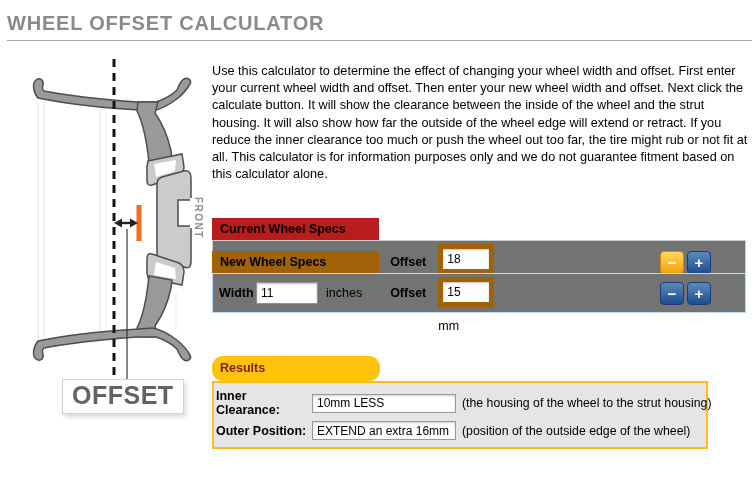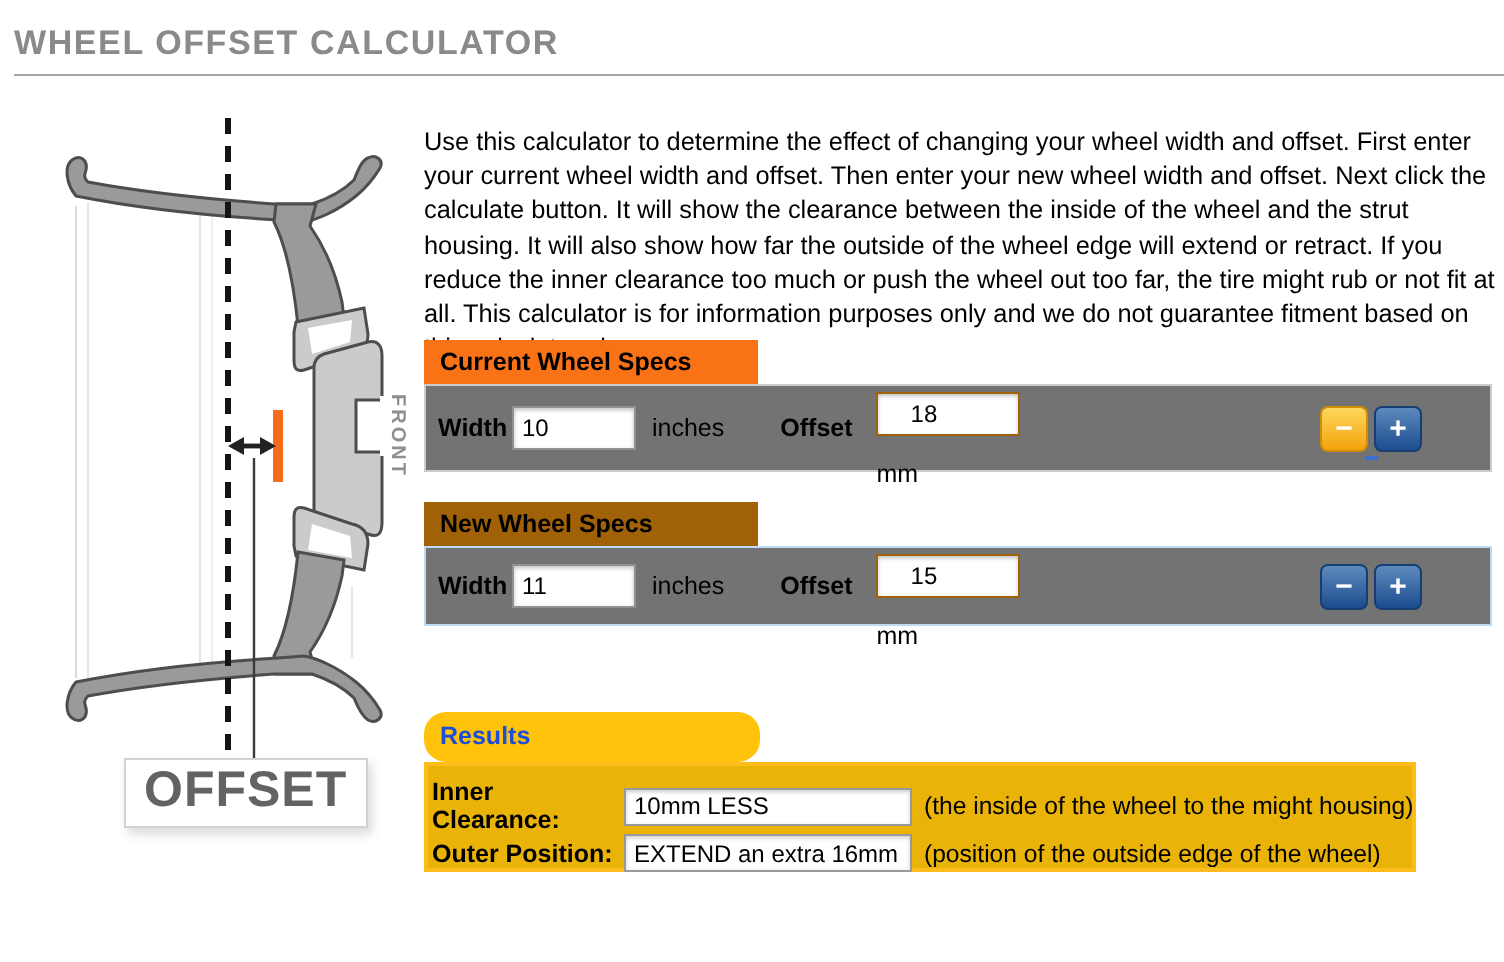--- a/index.html
+++ b/index.html
@@ -2,21 +2,21 @@
 <html><head>
 <meta charset="utf-8">
 <style>
   html,body { margin:0; padding:0; background:#fff; }
   .page { position:relative; width:752px; height:481px; background:#fff;
           font-family:"Liberation Sans", sans-serif; overflow:hidden; }
 
   
   .hdr { position:absolute; left:7px; top:12px; right:0;
          border-bottom:1px solid #a6a6a6; padding-bottom:5px; }
-  .hdr h1 { margin:0; font-size:17px; font-weight:bold; letter-spacing:0.8px;
+  .hdr h1 { margin:0; font-size:20px; font-weight:bold; letter-spacing:0.8px;
             color:#8a8a8a; }
 
   
   .diagram { position:absolute; left:10px; top:53px; width:205px; height:375px; }
   .diagram svg { position:absolute; left:0; top:0; }
   .front-label { position:absolute; left:183px; top:144px; writing-mode:vertical-rl;
                  font-size:10px; font-weight:bold; color:#8f8f8f; letter-spacing:1.5px; }
   .offset-label { position:absolute; left:52px; top:326px; background:#fff;
                   border:1px solid #d2d2d2; box-shadow:2px 3px 5px rgba(0,0,0,.15);
                   padding:1px 9px 3px; font-size:25px; font-weight:bold;
@@ -24,52 +24,52 @@
 
   
   .content { position:absolute; left:212px; top:60px; width:536px; }
   .intro { margin:3px 0 0; font-size:12.7px; line-height:17.2px; color:#000; }
 
   .section { position:absolute; left:0; width:534px; }
   #sec-current { top:110px; }
   #sec-new { top:191px; }
   .sec-header { width:159px; height:22px; line-height:22px; padding-left:8px;
                 font-size:12.5px; font-weight:bold; color:#000; }
-  .sec-header.gray { background:#f97316; }
+  .sec-header.gray { background:#b91c1c;margin-top:48px; }
   .sec-header.blue { background:#a16207; }
   .spec-row { height:44px; border:1px solid #ccc; display:flex; align-items:center;
               padding:0 6px; box-sizing:border-box; position:relative; background:#737373; }
   .spec-row.blue-border { border-color:#bcdcf5; height:40px; }
   .w-lbl { font-weight:bold; font-size:12.5px; width:37px; }
   .w-input { width:52px; height:18px; font-size:12px; padding:1px 4px;
              border:1px solid #919191; box-shadow:inset 0 1px 2px rgba(0,0,0,.25); }
   .unit { font-size:12.5px; margin-left:8px;text-align:right; }
   .o-lbl { font-weight:bold; font-size:12.5px; margin-left:28px; }
   .o-stack { display:flex; flex-direction:column; margin-left:12px;
              align-self:flex-start; margin-top:3px; }
-  .o-input { width:38px; height:18px; font-size:12px; padding:1px 16px;
-             border:1px solid #a16207; box-shadow:inset 0 1px 2px rgba(0,0,0,.25); }
+  .o-input { width:38px; height:18px; font-size:12px; padding:1px 4px;
+             border:5px solid #a16207; box-shadow:inset 0 1px 2px rgba(0,0,0,.25); }
   .o-unit { font-size:12.5px; margin-top:12px; }
   .btns { position:absolute; right:34px; top:10px; display:flex; gap:3px; }
   .spec-row.blue-border .btns { top:8px; }
   .btn { width:24px; height:23px; border-radius:4px; color:#fff; font-size:15px;
          font-weight:bold; line-height:20px; text-align:center; padding:0;
          cursor:pointer; font-family:"Liberation Sans", sans-serif; }
   .btn.gold { background:linear-gradient(#ffd75e,#f2a30b); border:1px solid #cf8d05; }
   .btn.blue { background:linear-gradient(#5d89bd,#1c4d8f); border:1px solid #173e73; }
   .underscore { position:absolute; right:56px; bottom:5px; width:6px; height:2px;
                 background:#3a6fd8; }
 
   
   .results { position:absolute; top:296px; left:0; width:496px; }
   .results-header { width:160px; height:25px; line-height:25px; padding-left:8px;
-                    background:#ffc30b; font-weight:bold; font-size:12.5px; color:#1d4ed8;border-radius:11px; }
-  .results-box { border:2px solid #fdbc1b; height:55px; box-sizing:border-box;
+                    background:#ffc30b; font-weight:bold; font-size:12.5px; color:#7f1d1d;border-radius:11px; }
+  .results-box { border:2px solid #fdbc1b; height:68px; box-sizing:border-box;
                  padding:6px 0 7px 2px; display:flex; flex-direction:column;
-                 justify-content:space-between; background:#eab308; }
+                 justify-content:space-between; background:#e5e5e5; }
   .result-row { display:flex; align-items:center; }
   .r-lbl { font-weight:bold; font-size:12.5px; width:96px; flex:none; }
   .r-input { width:134px; height:15px; font-size:12px; padding:1px 4px; flex:none;
              border:1px solid #999; box-shadow:inset 0 1px 2px rgba(0,0,0,.2); }
   .r-note { font-size:12.3px; margin-left:6px; white-space:nowrap; }
 </style>
 </head>
 <body>
 
 <div class="page">
@@ -169,21 +169,21 @@
         </span>
       </div>
     </div>
 
     <div class="results">
       <div class="results-header">Results</div>
       <div class="results-box">
         <div class="result-row">
           <span class="r-lbl">Inner Clearance:</span>
           <input class="r-input" type="text" value="10mm LESS" style="">
-          <span class="r-note">(the inside of the wheel to the might housing)</span>
+          <span class="r-note">(the housing of the wheel to the strut housing)</span>
         </div>
         <div class="result-row">
           <span class="r-lbl">Outer Position:</span>
           <input class="r-input" type="text" value="EXTEND an extra 16mm" style="">
           <span class="r-note">(position of the outside edge of the wheel)</span>
         </div>
       </div>
     </div>
   </div>
 

